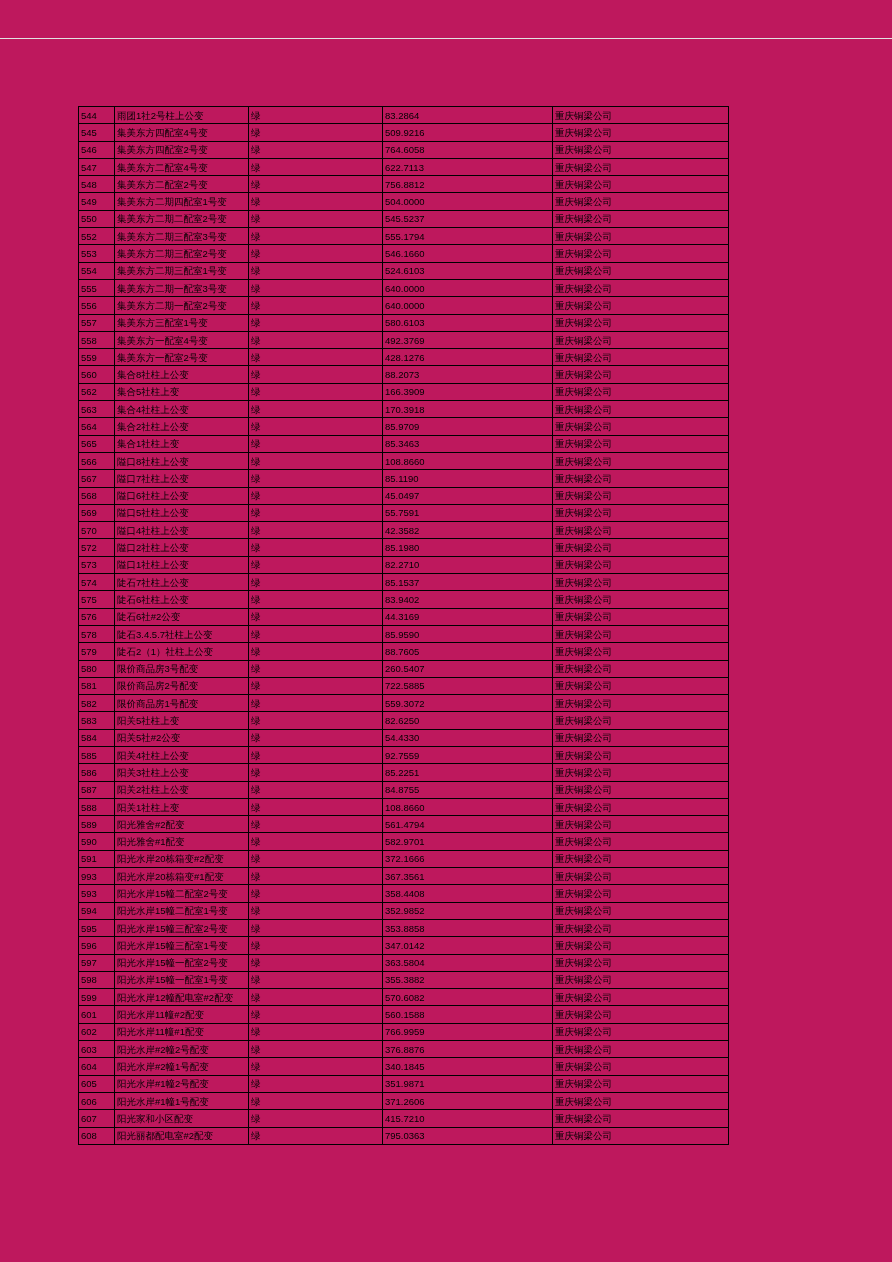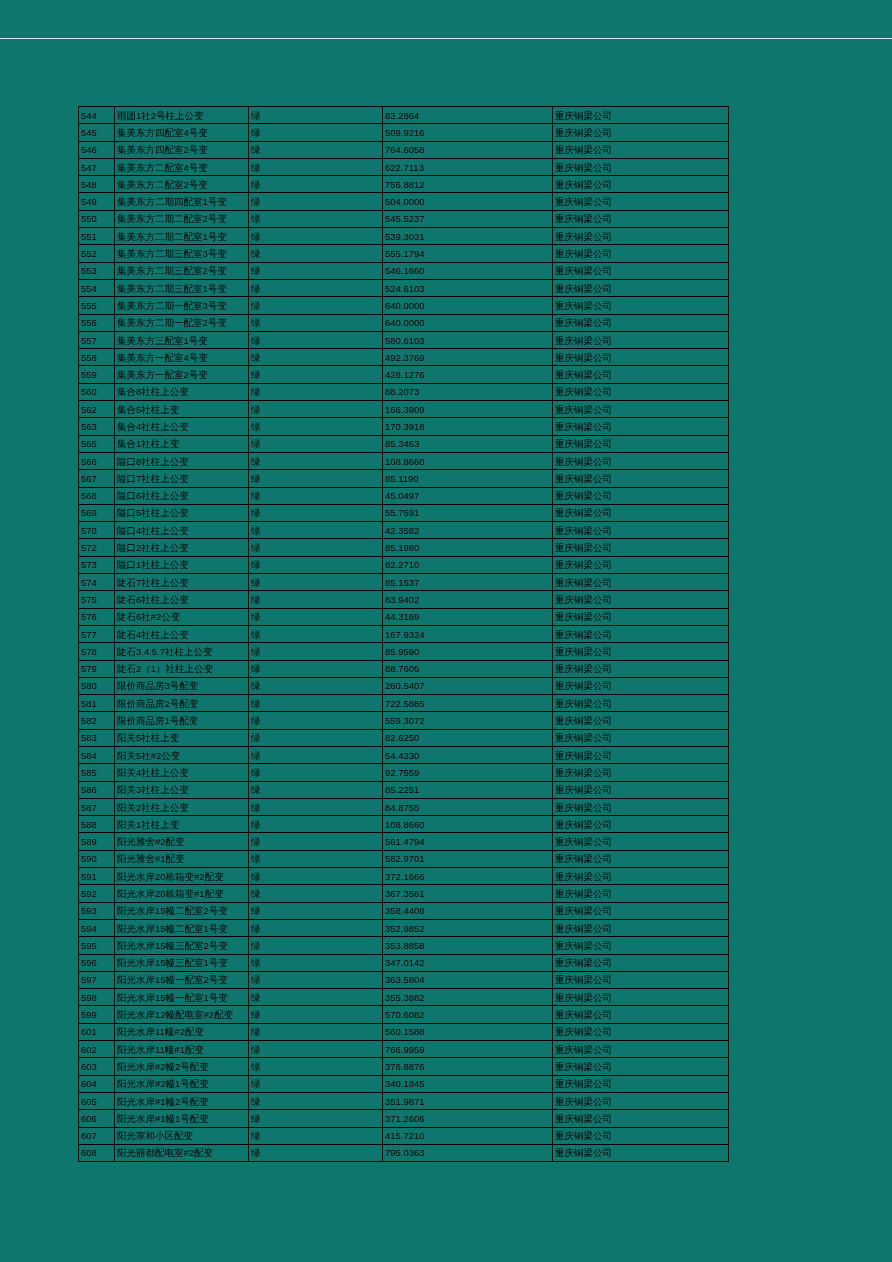--- a/index.html
+++ b/index.html
@@ -3,21 +3,21 @@
 <meta charset="utf-8">
 <style>
   html, body {
     margin: 0;
     padding: 0;
     background: #7a7a7a;
   }
   .page {
     width: 892px;
     height: 1262px;
-    background: #0f766e;
+    background: #be185d;
     position: relative;
     box-sizing: border-box;
     overflow: hidden;
   }
   .rule-top {
     position: absolute;
     left: 0;
     right: 0;
     top: 38px;
     border-top: 1px solid #e2e2e2;
@@ -115,27 +115,20 @@
             <td class="company">重庆铜梁公司</td>
           </tr>
           <tr>
             <td class="idx">550</td>
             <td class="name">集美东方二期二配室2号变</td>
             <td class="color">绿</td>
             <td class="value">545.5237</td>
             <td class="company">重庆铜梁公司</td>
           </tr>
           <tr>
-            <td class="idx">551</td>
-            <td class="name">集美东方二期二配室1号变</td>
-            <td class="color">绿</td>
-            <td class="value">539.3031</td>
-            <td class="company">重庆铜梁公司</td>
-          </tr>
-          <tr>
             <td class="idx">552</td>
             <td class="name">集美东方二期三配室3号变</td>
             <td class="color">绿</td>
             <td class="value">555.1794</td>
             <td class="company">重庆铜梁公司</td>
           </tr>
           <tr>
             <td class="idx">553</td>
             <td class="name">集美东方二期三配室2号变</td>
             <td class="color">绿</td>
@@ -199,20 +192,27 @@
             <td class="company">重庆铜梁公司</td>
           </tr>
           <tr>
             <td class="idx">563</td>
             <td class="name">集合4社柱上公变</td>
             <td class="color">绿</td>
             <td class="value">170.3918</td>
             <td class="company">重庆铜梁公司</td>
           </tr>
           <tr>
+            <td class="idx">564</td>
+            <td class="name">集合2社柱上公变</td>
+            <td class="color">绿</td>
+            <td class="value">85.9709</td>
+            <td class="company">重庆铜梁公司</td>
+          </tr>
+          <tr>
             <td class="idx">565</td>
             <td class="name">集合1社柱上变</td>
             <td class="color">绿</td>
             <td class="value">85.3463</td>
             <td class="company">重庆铜梁公司</td>
           </tr>
           <tr>
             <td class="idx">566</td>
             <td class="name">隘口8社柱上公变</td>
             <td class="color">绿</td>
@@ -276,27 +276,20 @@
             <td class="company">重庆铜梁公司</td>
           </tr>
           <tr>
             <td class="idx">576</td>
             <td class="name">陡石6社#2公变</td>
             <td class="color">绿</td>
             <td class="value">44.3169</td>
             <td class="company">重庆铜梁公司</td>
           </tr>
           <tr>
-            <td class="idx">577</td>
-            <td class="name">陡石4社柱上公变</td>
-            <td class="color">绿</td>
-            <td class="value">167.9324</td>
-            <td class="company">重庆铜梁公司</td>
-          </tr>
-          <tr>
             <td class="idx">578</td>
             <td class="name">陡石3.4.5.7社柱上公变</td>
             <td class="color">绿</td>
             <td class="value">85.9590</td>
             <td class="company">重庆铜梁公司</td>
           </tr>
           <tr>
             <td class="idx">579</td>
             <td class="name">陡石2（1）社柱上公变</td>
             <td class="color">绿</td>
@@ -381,21 +374,21 @@
             <td class="company">重庆铜梁公司</td>
           </tr>
           <tr>
             <td class="idx">591</td>
             <td class="name">阳光水岸20栋箱变#2配变</td>
             <td class="color">绿</td>
             <td class="value">372.1666</td>
             <td class="company">重庆铜梁公司</td>
           </tr>
           <tr>
-            <td class="idx">592</td>
+            <td class="idx">993</td>
             <td class="name">阳光水岸20栋箱变#1配变</td>
             <td class="color">绿</td>
             <td class="value">367.3561</td>
             <td class="company">重庆铜梁公司</td>
           </tr>
           <tr>
             <td class="idx">593</td>
             <td class="name">阳光水岸15幢二配室2号变</td>
             <td class="color">绿</td>
             <td class="value">358.4408</td>

